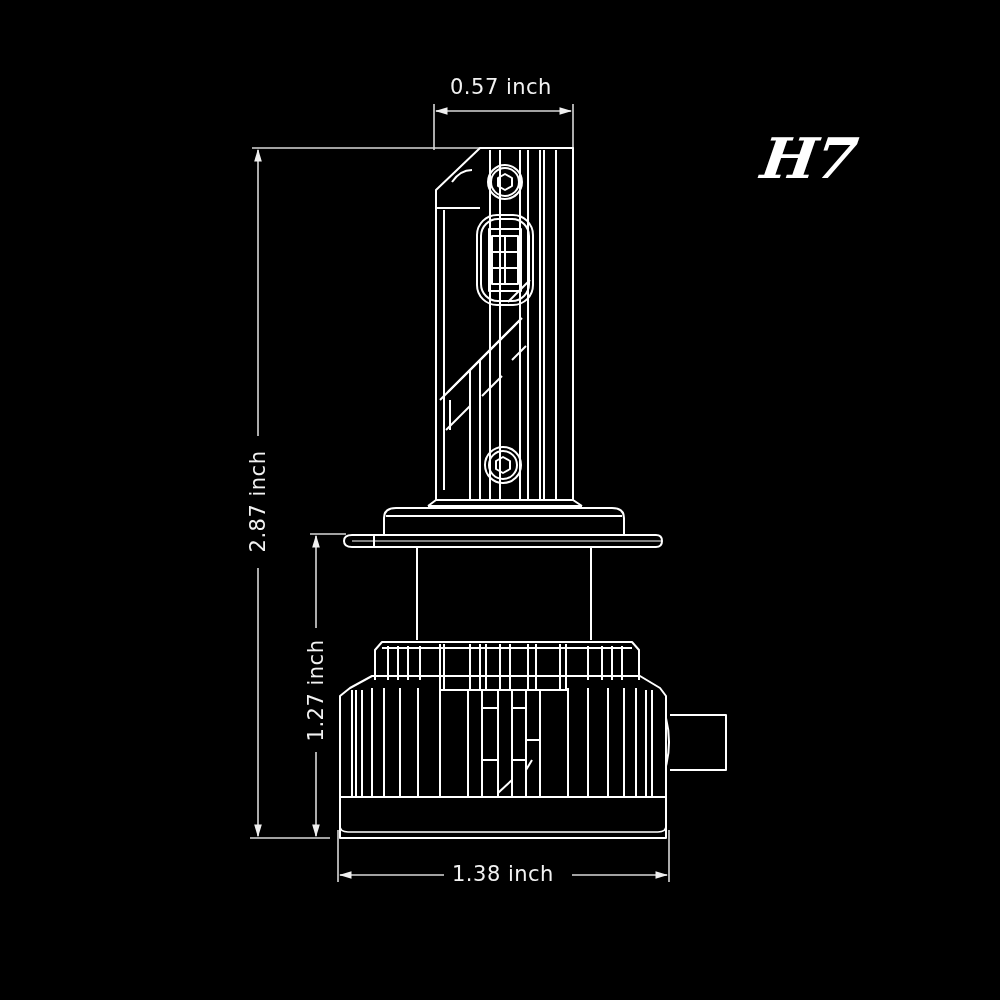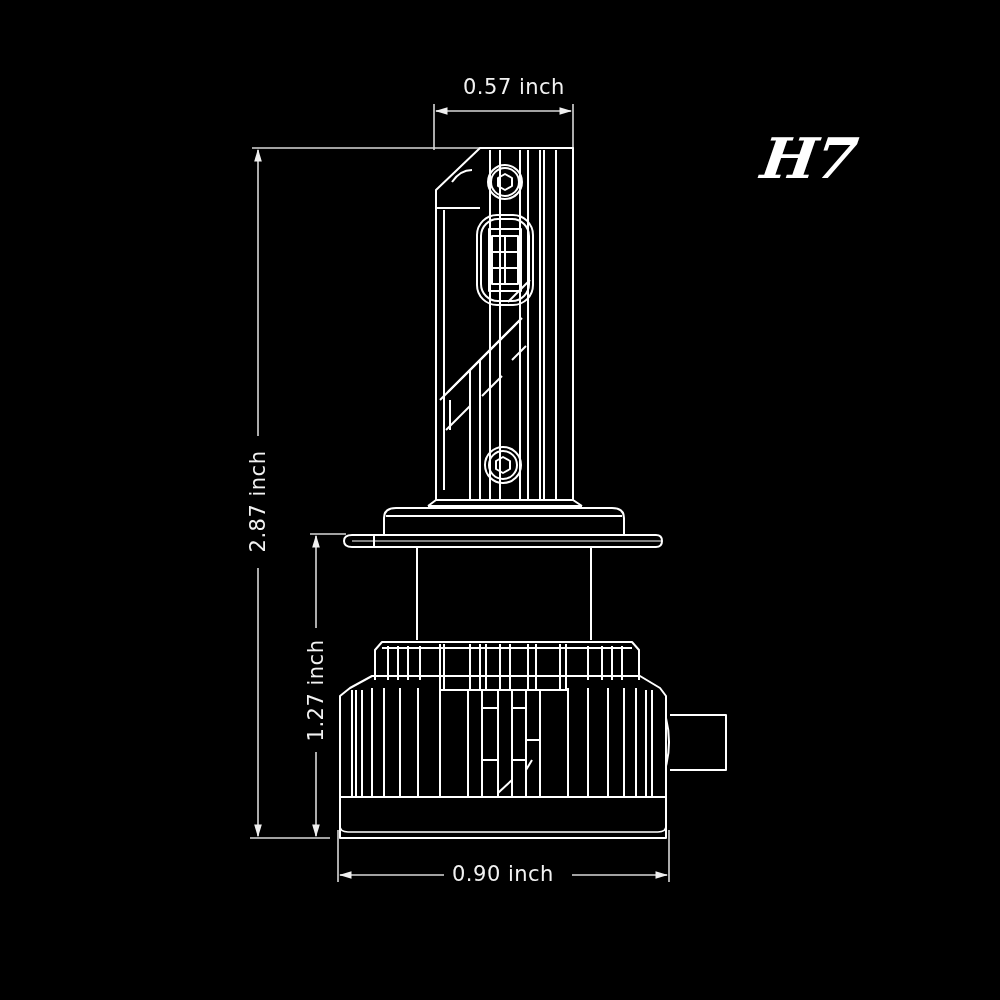--- a/index.html
+++ b/index.html
@@ -163,20 +163,20 @@
       <g>
         <polyline points="340,797 340,838 666,838 666,797"></polyline>
         <line x1="340" y1="797" x2="666" y2="797"></line>
         <path d="M340,826 q0,6 8,6 L658,832 q8,0 8,-6" stroke-width="1.6"></path>
       </g>
     </g>
   </svg>
 
   <div class="model-title">H7</div>
 
-  <div class="dim-label" style="left:450px; top:77px;margin-left:13px;">0.57 inch</div>
+  <div class="dim-label" style="left:450px; top:77px;">0.57 inch</div>
 
   <div class="dim-label vertical" style="left:203px; top:491px; width:110px; text-align:center;">2.87 inch</div>
 
   <div class="dim-label vertical" style="left:261px; top:680px; width:110px; text-align:center;">1.27 inch</div>
 
-  <div class="dim-label" style="left:452px; top:864px;">0.90 inch</div>
+  <div class="dim-label" style="left:452px; top:864px;">1.38 inch</div>
 </div>
 
 </body></html>

